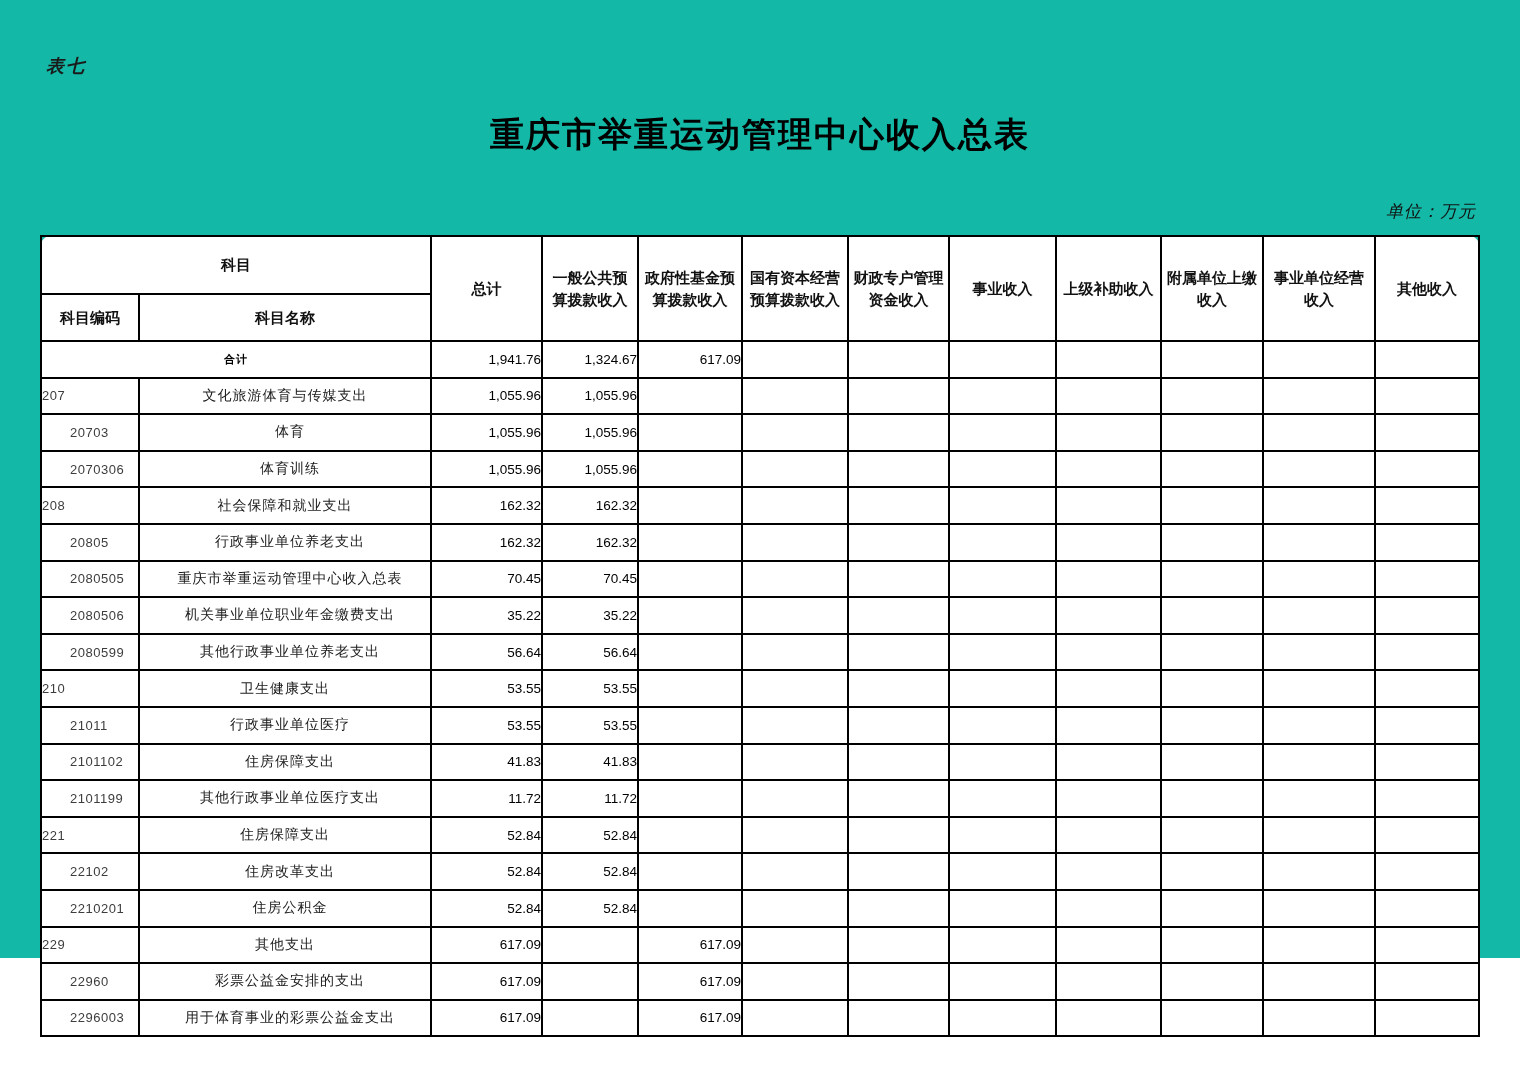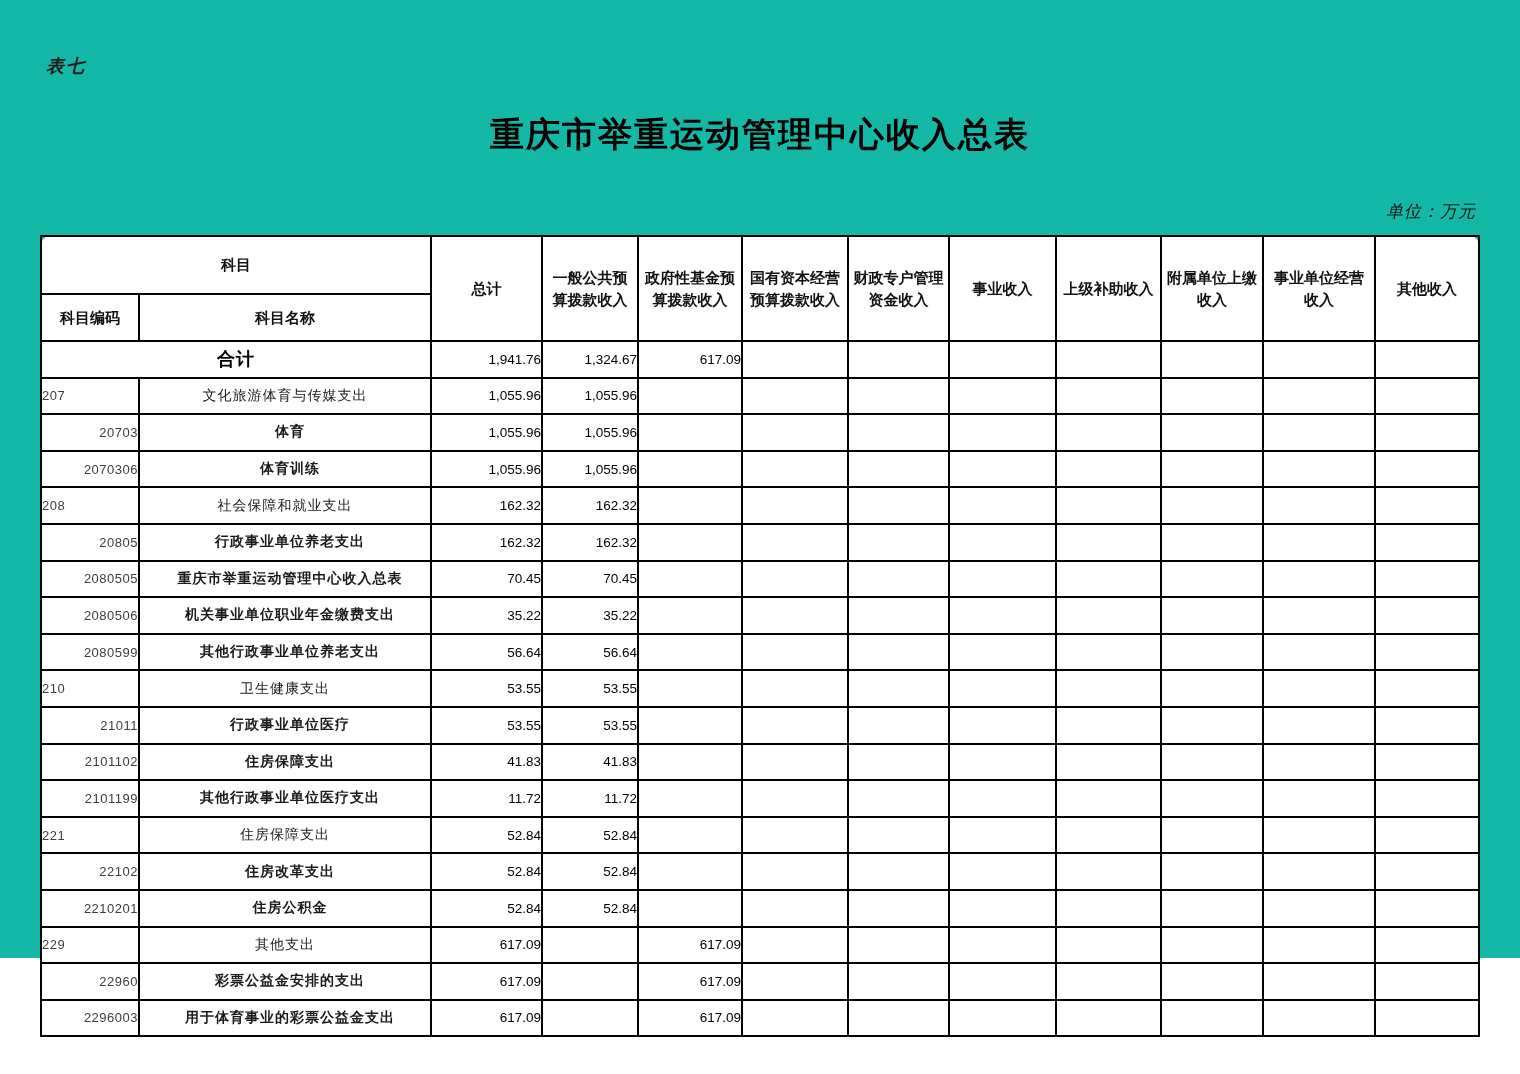--- a/index.html
+++ b/index.html
@@ -80,42 +80,42 @@
   tr.hdr-2 { height: 47px; }
   tr.data-row { height: 36.6px; }
   td.code {
     font-family: "Liberation Sans", sans-serif;
     font-size: 13px;
     color: #3d3d3d;
     text-align: left;
     padding-left: 4px;
     letter-spacing: 0.5px;
   }
-  td.code.lvl1 { padding-left: 16px; text-align: right; }
+  td.code.lvl1 { padding-left: 28px; }
   td.name {
     font-family: "Liberation Serif", serif;
     font-size: 14px;
     color: #1a1a1a;
     text-align: center;
     padding-left: 5px;
     letter-spacing: 1px;
     white-space: nowrap;
   }
-  td.name.lvl1 { padding-left: 10px; font-weight: bold; }
+  td.name.lvl1 { padding-left: 10px; }
   td.num {
     font-family: "Liberation Sans", sans-serif;
     font-size: 13.5px;
     color: #000;
     text-align: right;
     padding-right: 4px;
   }
   td.total-label {
     font-family: "Liberation Serif", serif;
     font-weight: bold;
-    font-size: 18px;
+    font-size: 11px;
     text-align: center;
     color: #000;
     letter-spacing: 1px;
   }
 </style>
 </head>
 <body>
 
 <div class="sheet">
 

